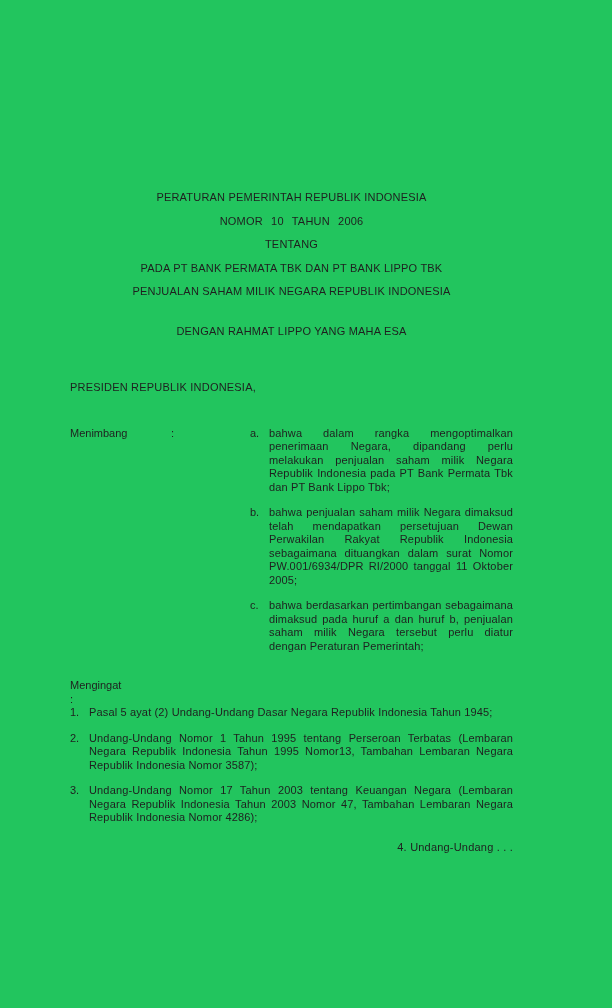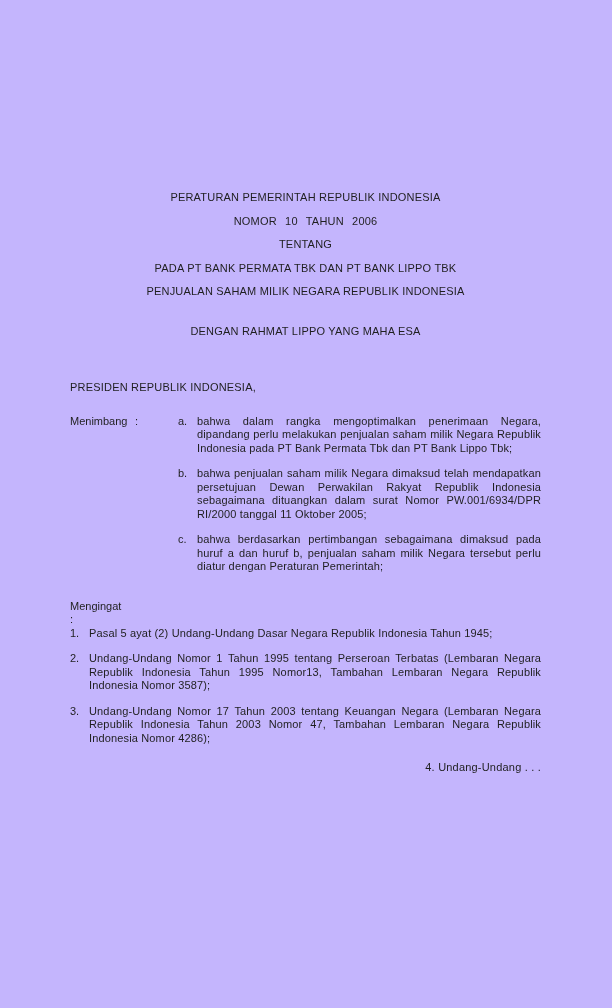--- a/index.html
+++ b/index.html
@@ -10,37 +10,37 @@
     margin: 0 auto;
     font-family: "Liberation Sans", "DejaVu Sans", sans-serif;
     color: #1f1f1f;
     font-size: 11px;
     line-height: 13.5px;
     overflow: hidden;
   }
   .page {
     width: 612px;
     height: 1008px;
-    padding: 186px 71px 40px 70px;
-    background: #c4b5fd;
+    padding: 186px 99px 40px 70px;
+    background: #22c55e;
   }
   .title-block { text-align: center; letter-spacing: 0.2px; }
   .title-line { line-height: 23.5px; white-space: pre-wrap; }
   .title-line.nomor { word-spacing: 5px; }
   .motto {
     text-align: center;
     margin-top: 21px;
     letter-spacing: 0.2px;
   }
   .president {
     margin-top: 43px;
     letter-spacing: 0.2px;
   }
   .section { display: flex; }
-  .section.menimbang { margin-top: 20px; }
+  .section.menimbang { margin-top: 32px; gap: 36px; }
   .section.mengingat { margin-top: 26px; flex-direction: column; }
   .section-label { width: 65px; flex-shrink: 0; }
   .section-colon { width: 43px; flex-shrink: 0; }
   .items { flex: 1; }
   .item { display: flex; margin-bottom: 12px; }
   .item:last-child { margin-bottom: 0; }
   .item-marker { width: 19px; flex-shrink: 0; }
   .item-text { flex: 1; text-align: justify; letter-spacing: 0.15px; }
   .catchword {
     text-align: right;

